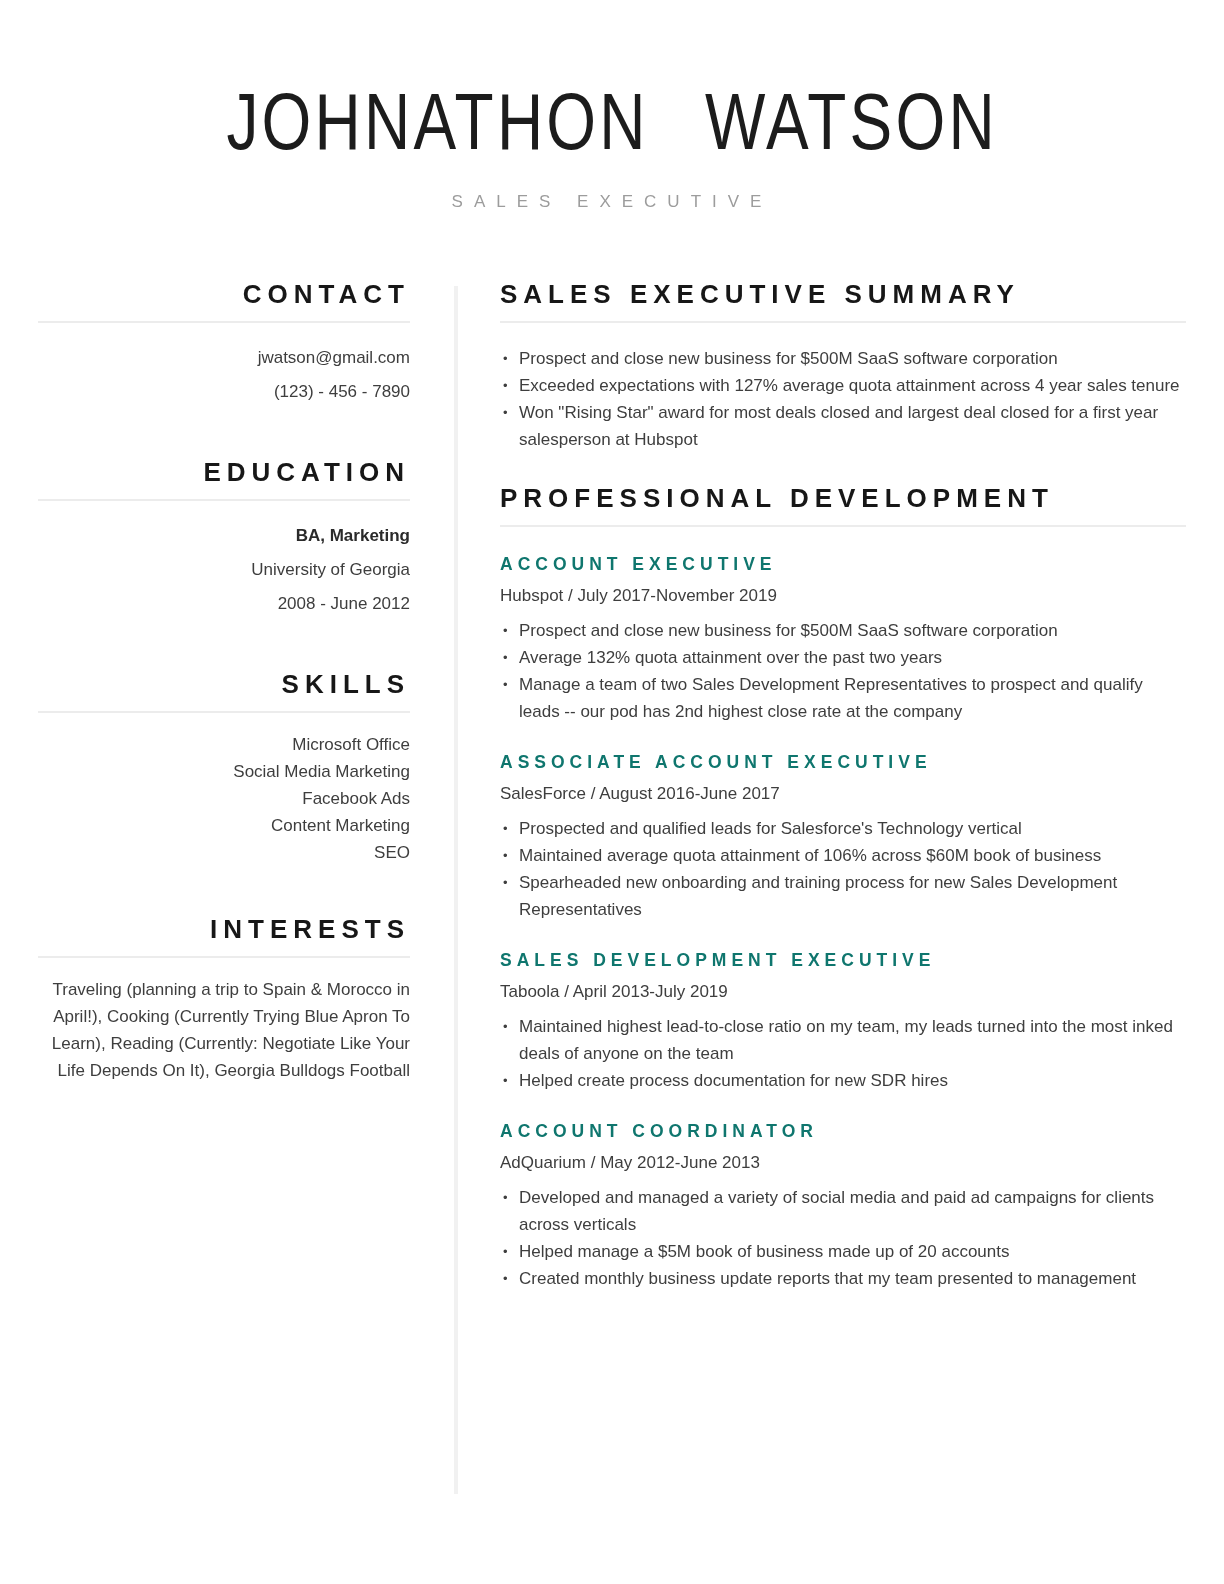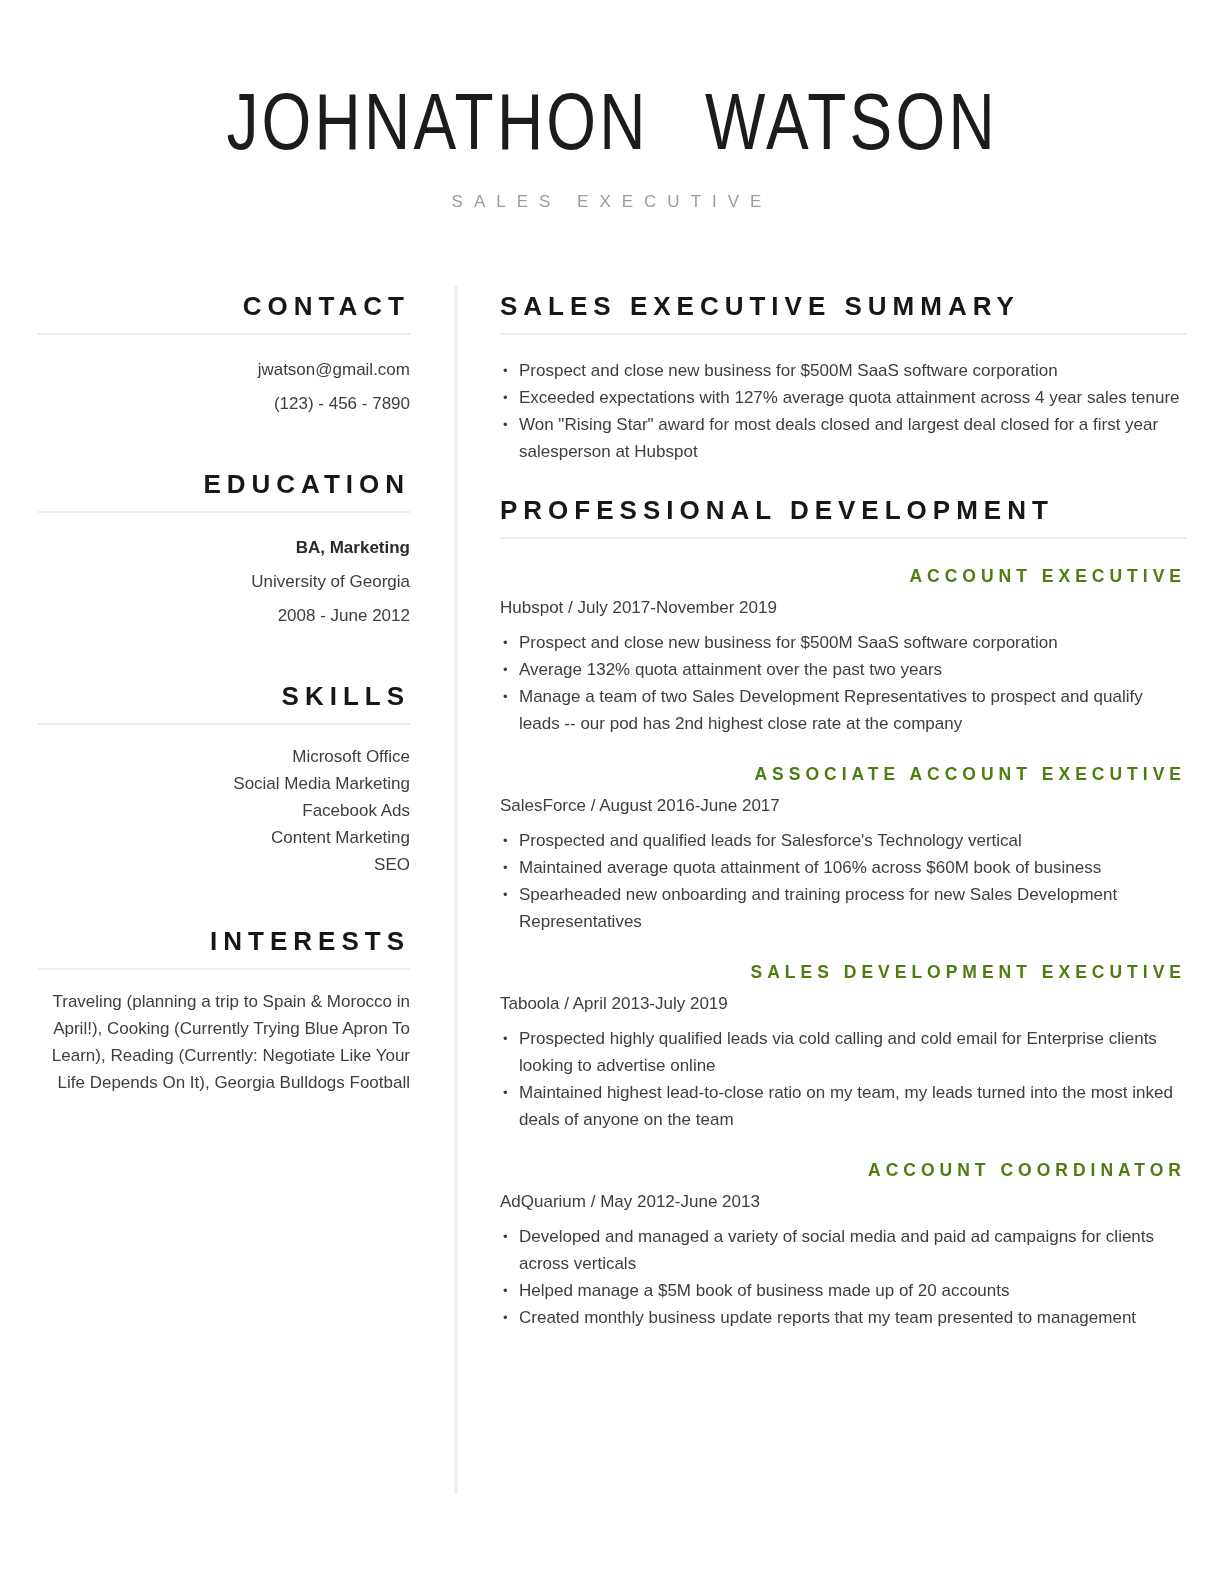--- a/index.html
+++ b/index.html
@@ -14,21 +14,21 @@
     display:inline-block; white-space:nowrap;
     font-size:80px; font-weight:400; color:#1c1c1c;
     letter-spacing:4px; word-spacing:44px;
     transform:scaleX(0.80); transform-origin:50% 50%;
   }
   .subtitle {
     margin-top:24px; font-size:17px; letter-spacing:11px;
     color:#9c9c9c; font-weight:400;
   }
   
-  .columns { position:absolute; top:291px; left:0; width:1224px; display:flex; }
+  .columns { position:absolute; top:279px; left:0; width:1224px; display:flex; }
   .left-col  { width:372px; margin-left:38px; text-align:right; }
   .right-col { width:686px; margin-left:90px; text-align:left; }
   .v-divider {
     position:absolute; left:454px; top:286px; width:4px; height:1208px;
     background:#f1f1f1;
   }
   
   .section-heading {
     font-size:26px; font-weight:bold; letter-spacing:6px; color:#171717;
     line-height:30px;
@@ -48,23 +48,22 @@
   .bullets { line-height:27px; }
   .bullet { display:flex; }
   .bullet::before {
     content:"\2022"; flex:0 0 16px; margin-left:3px;
     font-size:13px; line-height:27px; color:#3e3e3e;
   }
   .bullet-text { flex:1 1 auto; }
   .job { margin-top:26px; }
   .job:first-of-type { margin-top:0; }
   .job-title {
-    font-size:17.5px; font-weight:bold; letter-spacing:5px; color:#4d7c0f;
+    font-size:17.5px; font-weight:bold; letter-spacing:5px; color:#0f766e;
     line-height:22px;
-    text-align:right;
   }
   .job-meta { margin-top:7px; line-height:27px; }
   .job .bullets { margin-top:8px; }
 </style>
 </head>
 <body>
 
 <div class="page">
 
   <div class="header">
@@ -171,24 +170,24 @@
                 <span class="bullet-text">Spearheaded new onboarding and training process for new Sales Development Representatives</span>
               </div>
           </div>
         </div>
 
         <div class="job">
           <div class="job-title">SALES DEVELOPMENT EXECUTIVE</div>
           <div class="job-meta body-text">Taboola / April 2013-July 2019</div>
           <div class="bullets body-text">
             <div class="bullet">
-                <span class="bullet-text">Prospected highly qualified leads via cold calling and cold email for Enterprise clients looking to advertise online</span>
-              </div>
-            <div class="bullet">
                 <span class="bullet-text">Maintained highest lead-to-close ratio on my team, my leads turned into the most inked deals of anyone on the team</span>
+              </div>
+            <div class="bullet">
+                <span class="bullet-text">Helped create process documentation for new SDR hires</span>
               </div>
           </div>
         </div>
 
         <div class="job">
           <div class="job-title">ACCOUNT COORDINATOR</div>
           <div class="job-meta body-text">AdQuarium / May 2012-June 2013</div>
           <div class="bullets body-text">
             <div class="bullet">
                 <span class="bullet-text">Developed and managed a variety of social media and paid ad campaigns for clients across verticals</span>

